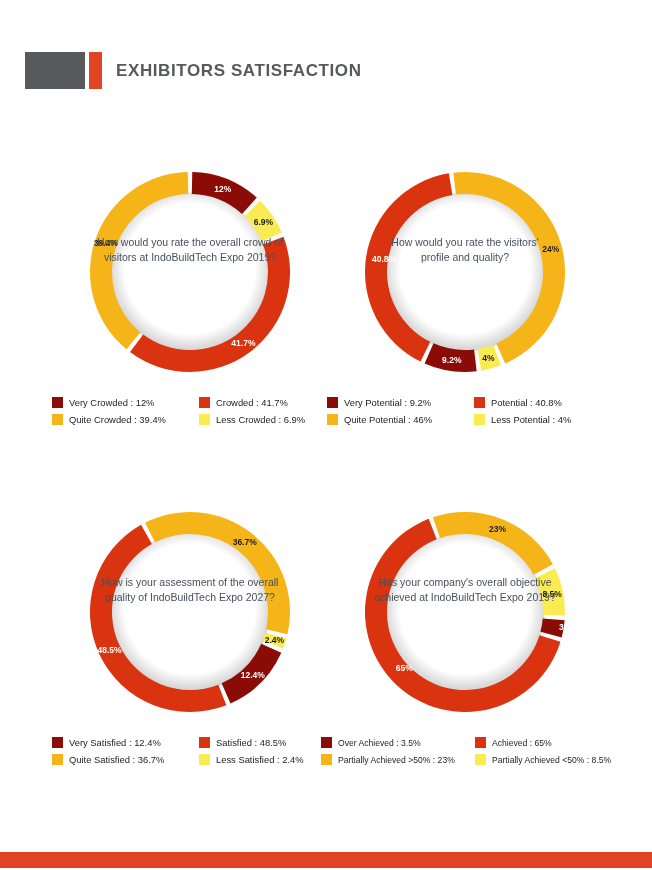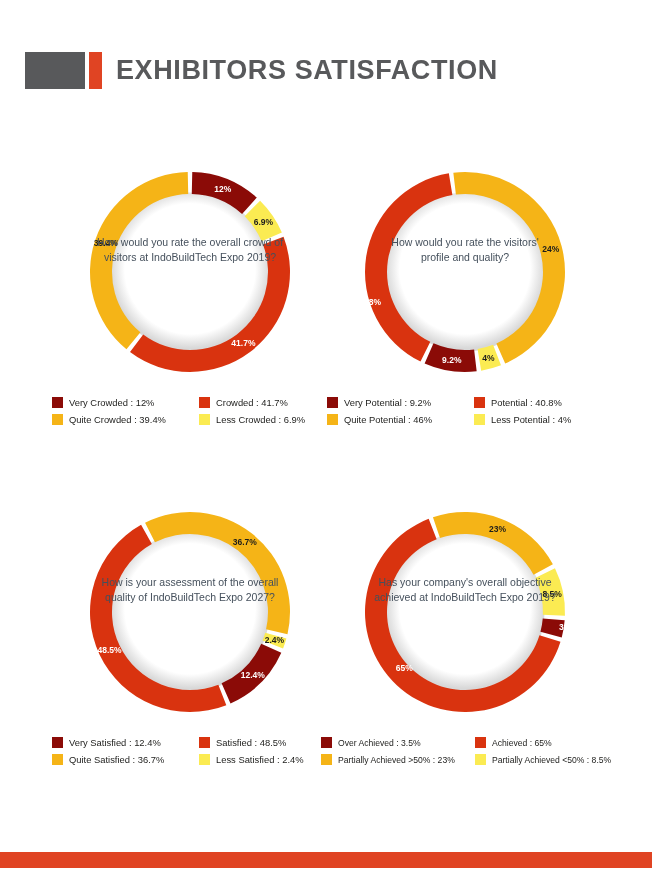--- a/index.html
+++ b/index.html
@@ -9,21 +9,21 @@
     font-family:"Liberation Sans", sans-serif;
     position:relative;
     overflow:hidden;
   }
   
   #header{position:absolute;left:0;top:52px;width:652px;height:40px;}
   #header-gray{position:absolute;left:25px;top:0;width:60px;height:37px;background:#58595b;}
   #header-accent{position:absolute;left:89px;top:0;width:13px;height:37px;background:#e04423;}
   #header-title{
     position:absolute;left:116px;top:-1px;
-    font-size:27px;font-weight:bold;letter-spacing:0.6px;
+    font-size:17px;font-weight:bold;letter-spacing:0.6px;
     color:#58595b;line-height:39px;white-space:nowrap;
   }
   
   .chart-block{position:absolute;width:300px;height:340px;}
   .chart-block.c1{left:40px;top:150px;}
   .chart-block.c2{left:315px;top:150px;}
   .chart-block.c3{left:40px;top:490px;}
   .chart-block.c4{left:315px;top:490px;}
 
   .donut-wrap{position:absolute;left:0;top:0;width:300px;height:225px;}
@@ -134,21 +134,21 @@
         </defs>
         <circle cx="150" cy="122" r="79.5" fill="url(#hole1)"></circle>
         <path d="M 138.3329262900667 22.682935046151385 A 100 100 0 0 1 190.19477766559604 213.5662593339561 L 181.3519265791649 193.42168228048575 A 78 78 0 0 0 140.89968250625202 44.532689335998086 Z" fill="#f5b417"></path>
         <path d="M 185.99968081200512 215.2953534825489 A 100 100 0 0 1 166.16038211033612 220.68557164068073 L 162.60509804606218 198.97474587973096 A 78 78 0 0 0 178.079751033364 194.77037571638814 Z" fill="#fbeb52"></path>
         <path d="M 161.6670737099333 221.31706495384861 A 100 100 0 0 1 109.61353470649425 213.48187482281097 L 118.49855707106552 193.35586236179256 A 78 78 0 0 0 159.10031749374798 199.4673106640019 Z" fill="#8b0b07"></path>
         <path d="M 105.50521855228456 211.55564987157447 A 100 100 0 0 1 133.8396178896639 23.314428359319265 L 137.39490195393785 45.025254120269025 A 78 78 0 0 0 115.29407047078196 191.8534068998281 Z" fill="#d9330f"></path>
       </svg>
       <div class="slice-label" style="left: 235.886px; top: 98.6652px;">24%</div>
       <div class="slice-label" style="left: 173.335px; top: 207.886px;">4%</div>
       <div class="slice-label light" style="left: 136.753px; top: 210.009px;">9.2%</div>
-      <div class="slice-label light" style="left: 54px; top: 108.753px; margin-top: 43px;">40.8%</div>
+      <div class="slice-label light" style="left: 69px; top: 108.753px;">40.8%</div>
     </div>
   <div class="center-text">
     <span>How would you rate the visitors'</span>
     <span>profile and quality?</span>
   </div>
   <div class="legend">
       <div class="legend-item">
         <span class="legend-swatch" style="background: rgb(139, 11, 7);"></span>
         <span class="legend-label">Very Potential : 9.2%</span>
       </div>

